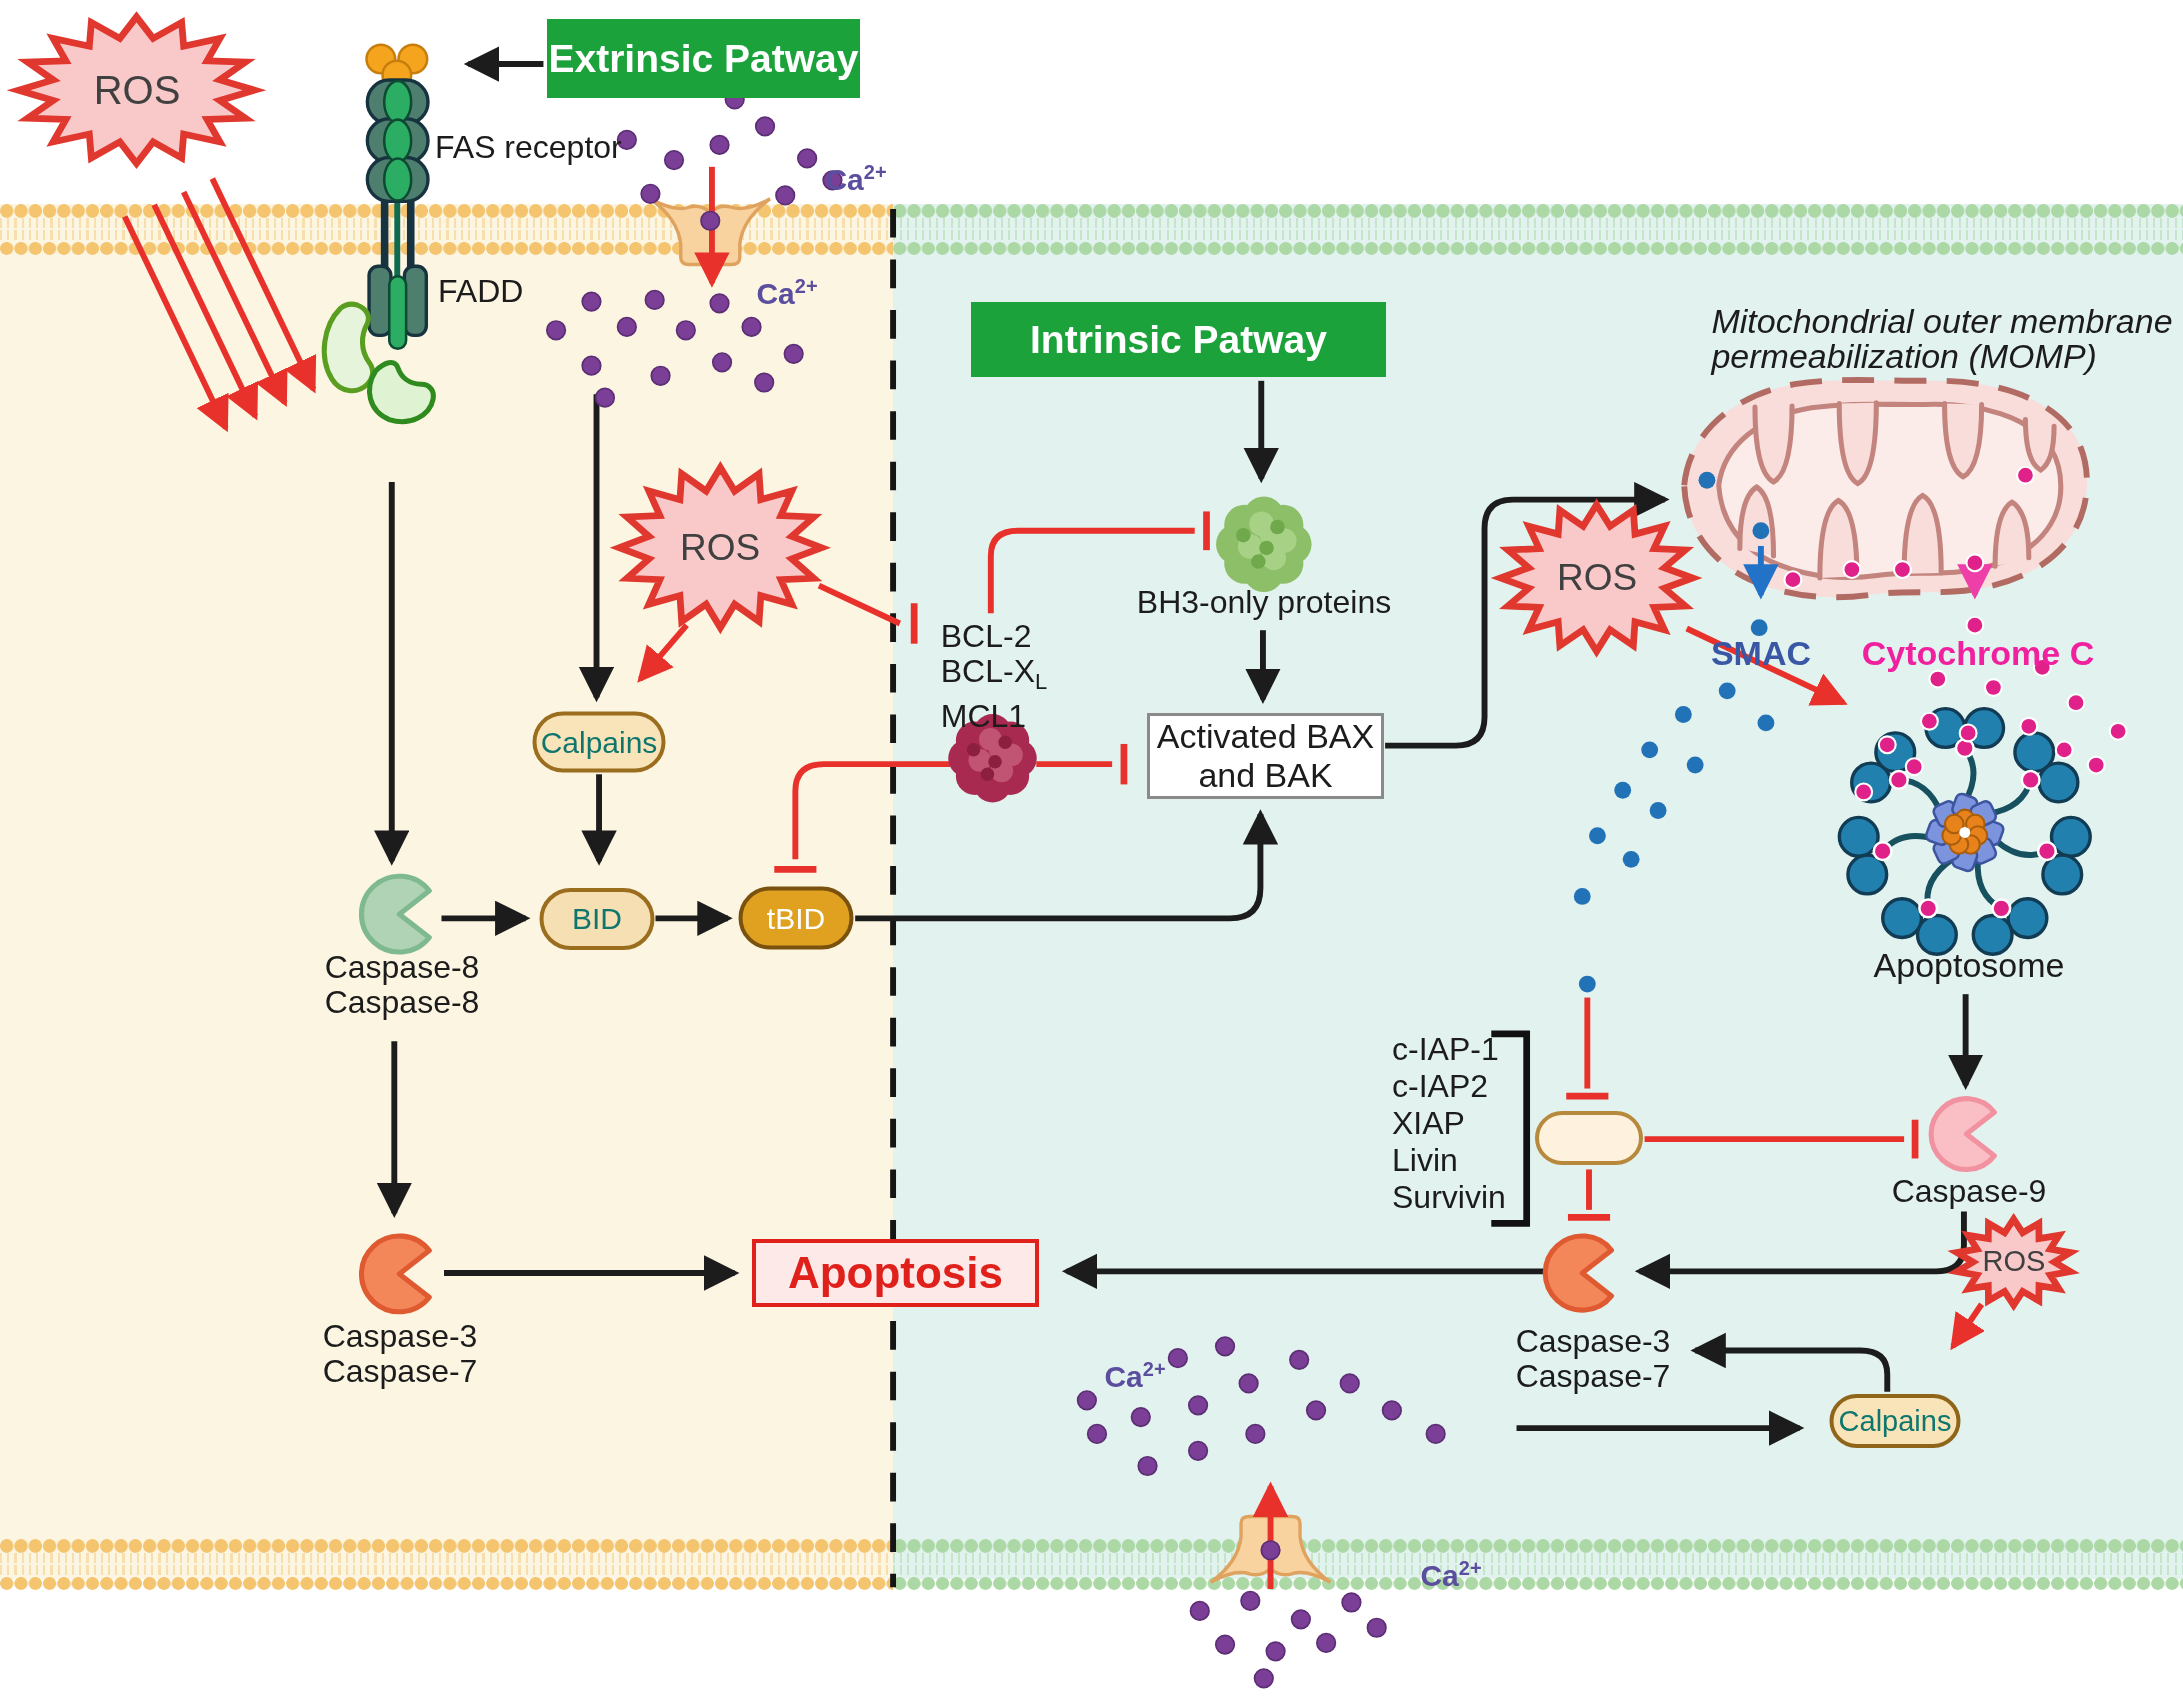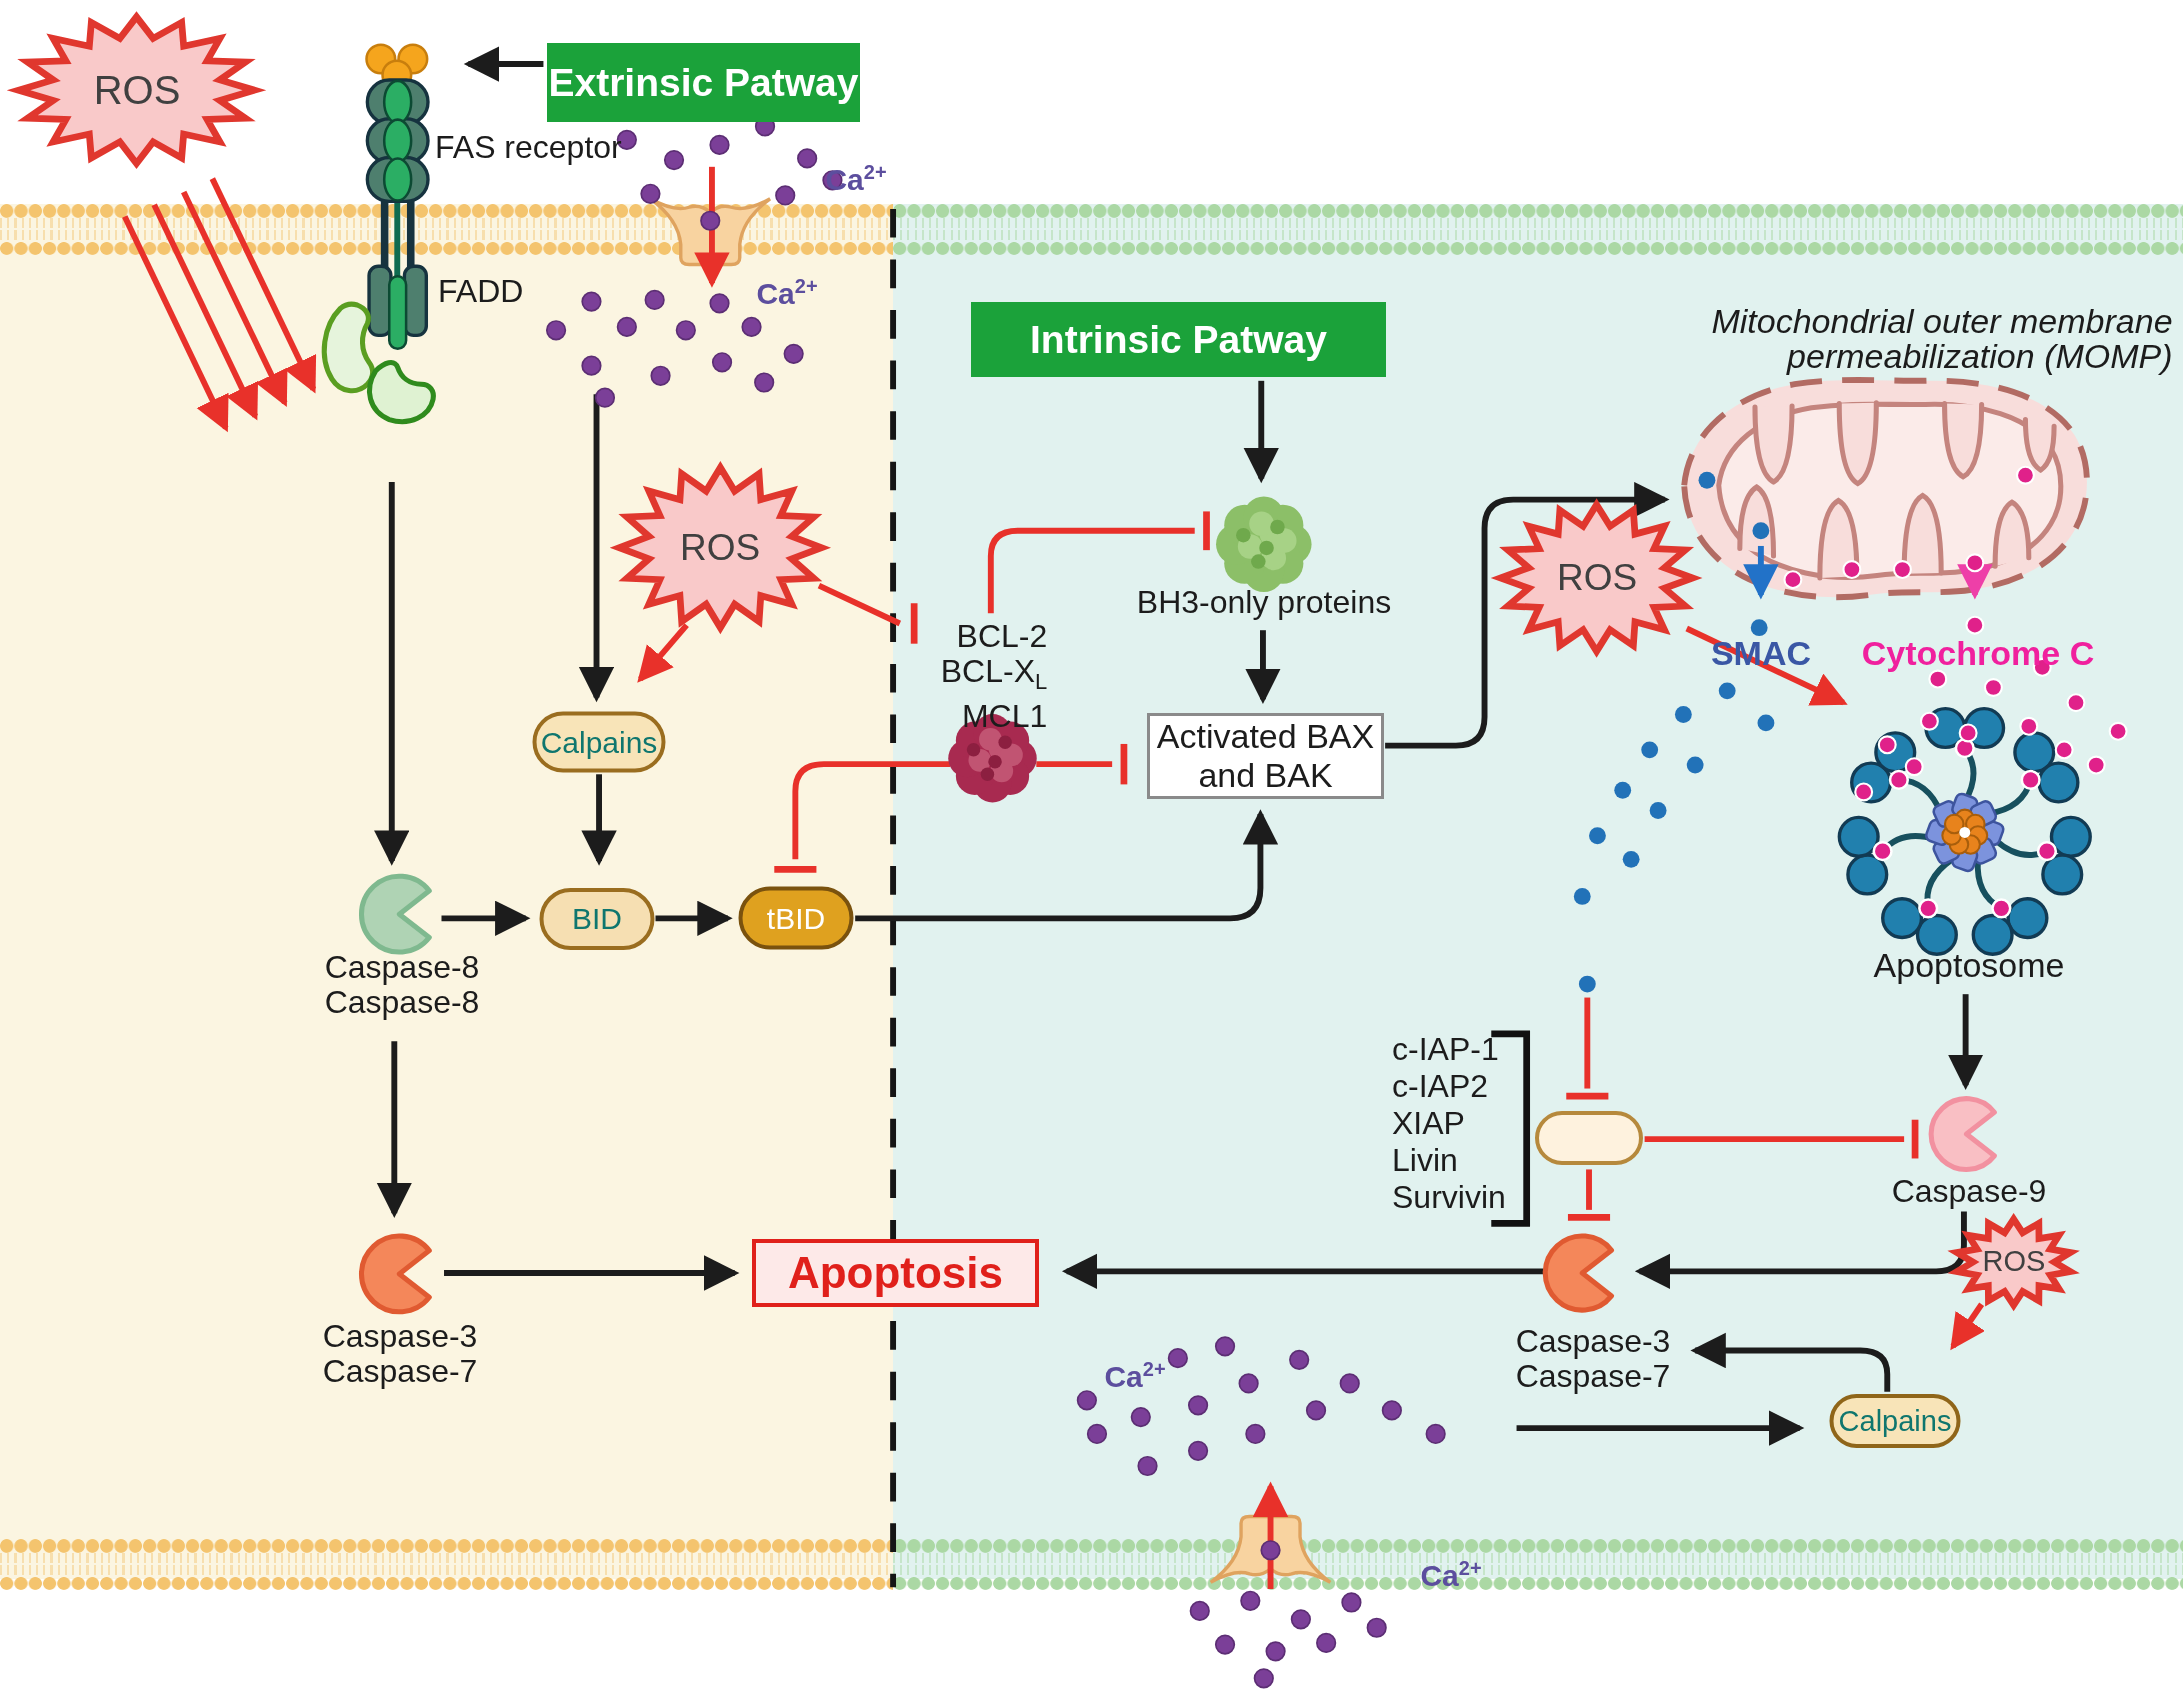--- a/index.html
+++ b/index.html
@@ -19,21 +19,21 @@
     background-repeat:repeat-x,repeat-x,no-repeat,no-repeat;}
   .mem.orange{--dot:#F4C46E;--tail:rgba(242,195,110,.45);}
   .mem.green{--dot:#ABD8A4;--tail:rgba(170,216,164,.5);}
   svg#art{position:absolute;left:0;top:0;}
   .st-b{stroke:#1c1c1c;stroke-width:7;fill:none;}
   .st-r{stroke:var(--inhibit_red,#E8312A);stroke-width:7;fill:none;}
   .tb{stroke:var(--inhibit_red,#E8312A);stroke-width:8;fill:none;}
   .lbl{position:absolute;color:#1c1c1c;font-size:32px;font-weight:500;white-space:nowrap;
        transform:translate(-50%,-50%);}
   .lbl.la{transform:translate(0,-50%);}
-  .multi{text-align:right;transform:translate(-50%,0);}
+  .multi{text-align:left;transform:translate(-50%,0);}
   .multi div{line-height:35px;}
   .gbox{position:absolute;background:var(--pathway_green,#1BA23A);color:#fff;font-weight:700;
         font-size:39px;display:flex;align-items:center;justify-content:center;white-space:nowrap;}
   .pill{position:absolute;display:flex;align-items:center;justify-content:center;
         font-size:30px;font-weight:500;color:#0f766e;transform:translate(-50%,-50%);
         border-radius:34px;box-sizing:border-box;white-space:nowrap;}
   .ca{position:absolute;color:var(--calcium_purple,#5C4E9E);font-weight:700;font-size:30px;
       transform:translate(-50%,-50%);white-space:nowrap;}
   .ca sup{font-size:20px;}
   .ros{position:absolute;transform:translate(-50%,-50%);font-weight:500;color:#404040;}
@@ -345,21 +345,21 @@
         <circle cx="2408" cy="862" r="10" fill="#E0218A" stroke="#ffffff" stroke-width="2.5"></circle>
         <circle cx="2450" cy="890" r="10" fill="#E0218A" stroke="#ffffff" stroke-width="2.5"></circle>
         <circle cx="2240" cy="884" r="10" fill="#E0218A" stroke="#ffffff" stroke-width="2.5"></circle>
         <circle cx="2272" cy="910" r="10" fill="#E0218A" stroke="#ffffff" stroke-width="2.5"></circle>
         <circle cx="2488" cy="908" r="10" fill="#E0218A" stroke="#ffffff" stroke-width="2.5"></circle>
         <circle cx="2212" cy="940" r="10" fill="#E0218A" stroke="#ffffff" stroke-width="2.5"></circle>
         <circle cx="2514" cy="868" r="10" fill="#E0218A" stroke="#ffffff" stroke-width="2.5"></circle>
       </g>
     </svg>
 
-  <div class="gbox" style="left:547px;top:19.4px;width:313px;height:79px;margin-top:24px;">
+  <div class="gbox" style="left:547px;top:19.4px;width:313px;height:79px;">
     <span>Extrinsic Patway</span>
   </div>
   <div class="gbox" style="left:971px;top:302px;width:415px;height:75px;">
     <span>Intrinsic Patway</span>
   </div>
 
   <div class="ros" style="left:137px;top:90px;font-size:40px;">ROS</div>
   <div class="ros" style="left:720px;top:548px;font-size:37px;">ROS</div>
   <div class="ros" style="left:1597px;top:578px;font-size:37px;">ROS</div>
   <div class="ros" style="left:2014px;top:1261px;font-size:29px;">ROS</div>

